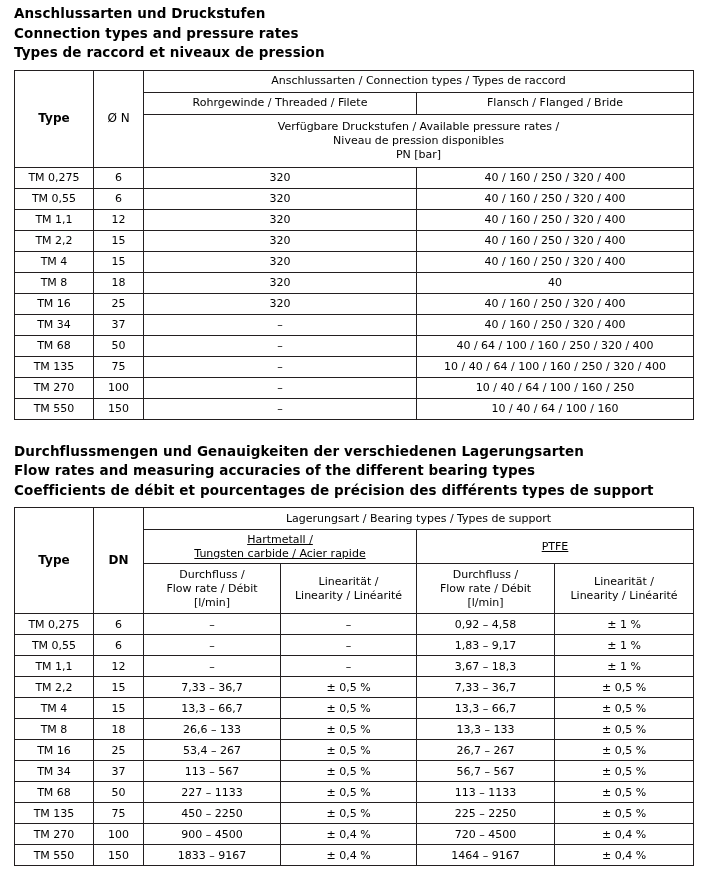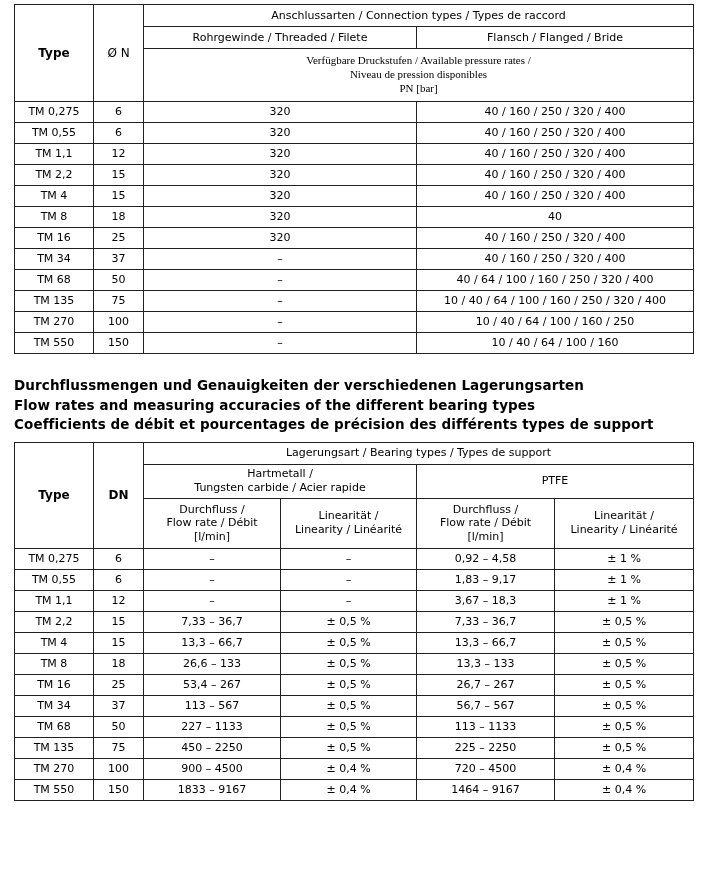--- a/index.html
+++ b/index.html
@@ -51,40 +51,45 @@
   .row-h { height: 21px; }
   .hdr { height: 22px; }
   .spacer { height: 22px; }
   .sub2 { line-height: 1.3; }
 </style>
 </head>
 <body>
 
 <div class="page">
 
+  <div class="heading-block">
+    <div class="heading-line">Anschlussarten und Druckstufen</div>
+    <div class="heading-line">Connection types and pressure rates</div>
+    <div class="heading-line">Types de raccord et niveaux de pression</div>
+  </div>
 
   <table class="doc">
     <colgroup>
       <col style="width:79px">
       <col style="width:50px">
       <col style="width:273px">
       <col style="width:277px">
     </colgroup>
     <tbody>
       <tr class="hdr">
         <td rowspan="4" style="font-weight:bold;font-size:12px;">Type</td>
         <td rowspan="4" style="font-weight:normal;font-size:12px;">Ø N</td>
         <td colspan="2">Anschlussarten / Connection types / Types de raccord</td>
       </tr>
       <tr class="hdr">
         <td>Rohrgewinde / Threaded / Filete</td>
         <td>Flansch / Flanged / Bride</td>
       </tr>
       <tr>
-        <td colspan="2" rowspan="2" style="height:53px;font-family:Liberation Serif, serif;">
+        <td colspan="2" rowspan="2" style="height:53px;">
           <div>Verfügbare Druckstufen / Available pressure rates /</div>
           <div>Niveau de pression disponibles</div>
           <div style="">PN [bar]</div>
         </td>
       </tr>
       <tr></tr>
 
       <tr class="row-h">
         <td class="type-cell">TM 0,275</td>
         <td>6</td>
@@ -176,21 +181,21 @@
       <col style="width:136px">
       <col style="width:138px">
       <col style="width:139px">
     </colgroup>
     <tbody>
       <tr class="hdr">
         <td rowspan="3" style="font-weight:bold;font-size:12px;">Type</td>
         <td rowspan="3" style="font-weight:bold;font-size:12px;">DN</td>
         <td colspan="4">Lagerungsart / Bearing types / Types de support</td>
       </tr>
-      <tr style="height:34px;">
+      <tr style="height:34px;text-decoration:underline;">
         <td colspan="2" class="sub2">
           <div>Hartmetall /</div>
           <div>Tungsten carbide / Acier rapide</div>
         </td>
         <td colspan="2">PTFE</td>
       </tr>
       <tr style="height:50px;padding-left:24px;">
         <td class="sub2">
           <div>Durchfluss /</div>
           <div>Flow rate / Débit</div>

